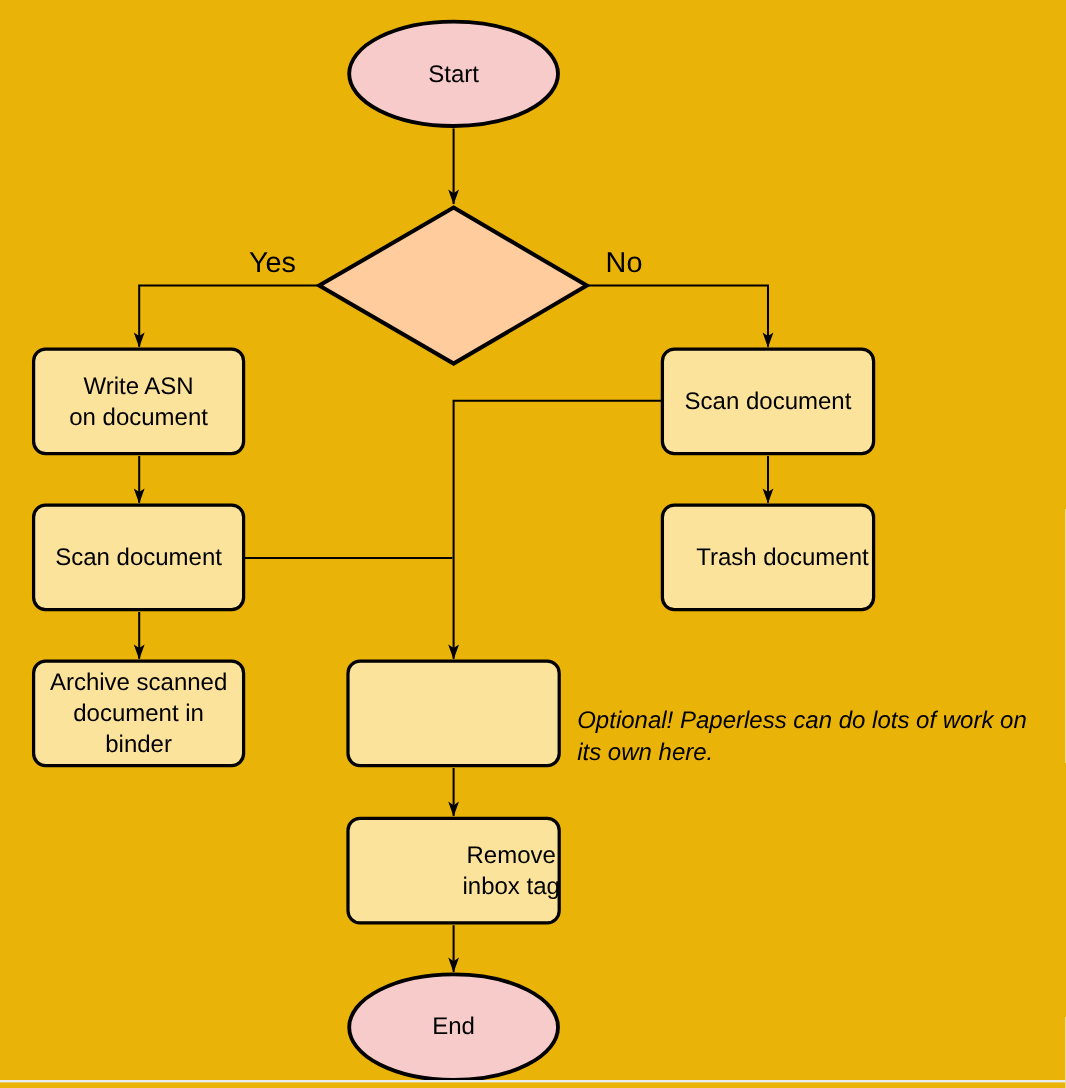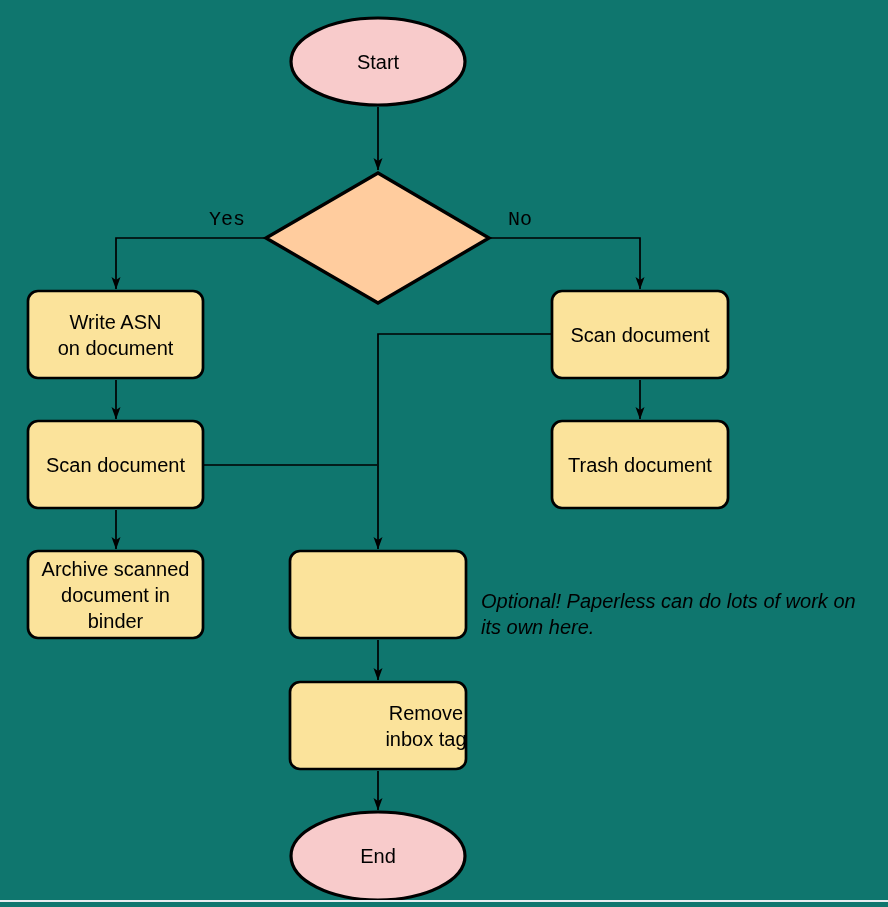--- a/index.html
+++ b/index.html
@@ -1,20 +1,20 @@
 <!DOCTYPE html>
 <html><head>
 <meta charset="utf-8">
 <style>
   html, body { margin: 0; padding: 0; background: #ffffff; }
   #stage {
     position: relative;
     width: 888px;
     height: 907px;
-    background: #0f766e;
+    background: #eab308;
     overflow: hidden;
     font-family: "Liberation Sans", "DejaVu Sans", sans-serif;
     color: #000000;
   }
   #diagram-svg { position: absolute; left: 0; top: 0; }
   .node-label {
     position: absolute;
     display: flex;
     align-items: center;
     justify-content: center;
@@ -23,24 +23,23 @@
     font-size: 20px;
     line-height: 26px;
     color: #000000;
     pointer-events: none;
   }
   .edge-label {
     position: absolute;
     display: flex;
     align-items: center;
     justify-content: center;
-    font-size: 20px;
+    font-size: 24px;
     line-height: 22px;
     color: #000000;
-    font-family: Liberation Mono, monospace;
   }
   .note-label {
     position: absolute;
     left: 481px;
     top: 588px;
     width: 410px;
     font-size: 20px;
     line-height: 26px;
     font-style: italic;
     white-space: pre;
@@ -108,21 +107,21 @@
 on document</div>
 
   <div class="node-label" style="left:28px;  top:421px; width:175px; height:87px;">Scan document</div>
 
   <div class="node-label" style="left:28px;  top:551px; width:175px; height:87px;">Archive scanned
 document in
 binder</div>
 
   <div class="node-label" style="left:552px; top:291px; width:176px; height:87px;">Scan document</div>
 
-  <div class="node-label" style="left:552px; top:421px; width:176px; height:87px;">Trash document</div>
+  <div class="node-label" style="left:552px; top:421px; width:176px; height:87px;padding-left:12px;">Trash document</div>
 
 
   <div class="node-label" style="left:290px; top:682px; width:176px; height:87px;margin-left:48px;">Remove
 inbox tag</div>
 
   <div class="node-label" style="left:290px; top:812px; width:176px; height:88px;">End</div>
 
   <div class="edge-label" style="left:197px; top:209px; width:60px; height:22px;">Yes</div>
 
   <div class="edge-label" style="left:490px; top:209px; width:60px; height:22px;">No</div>

